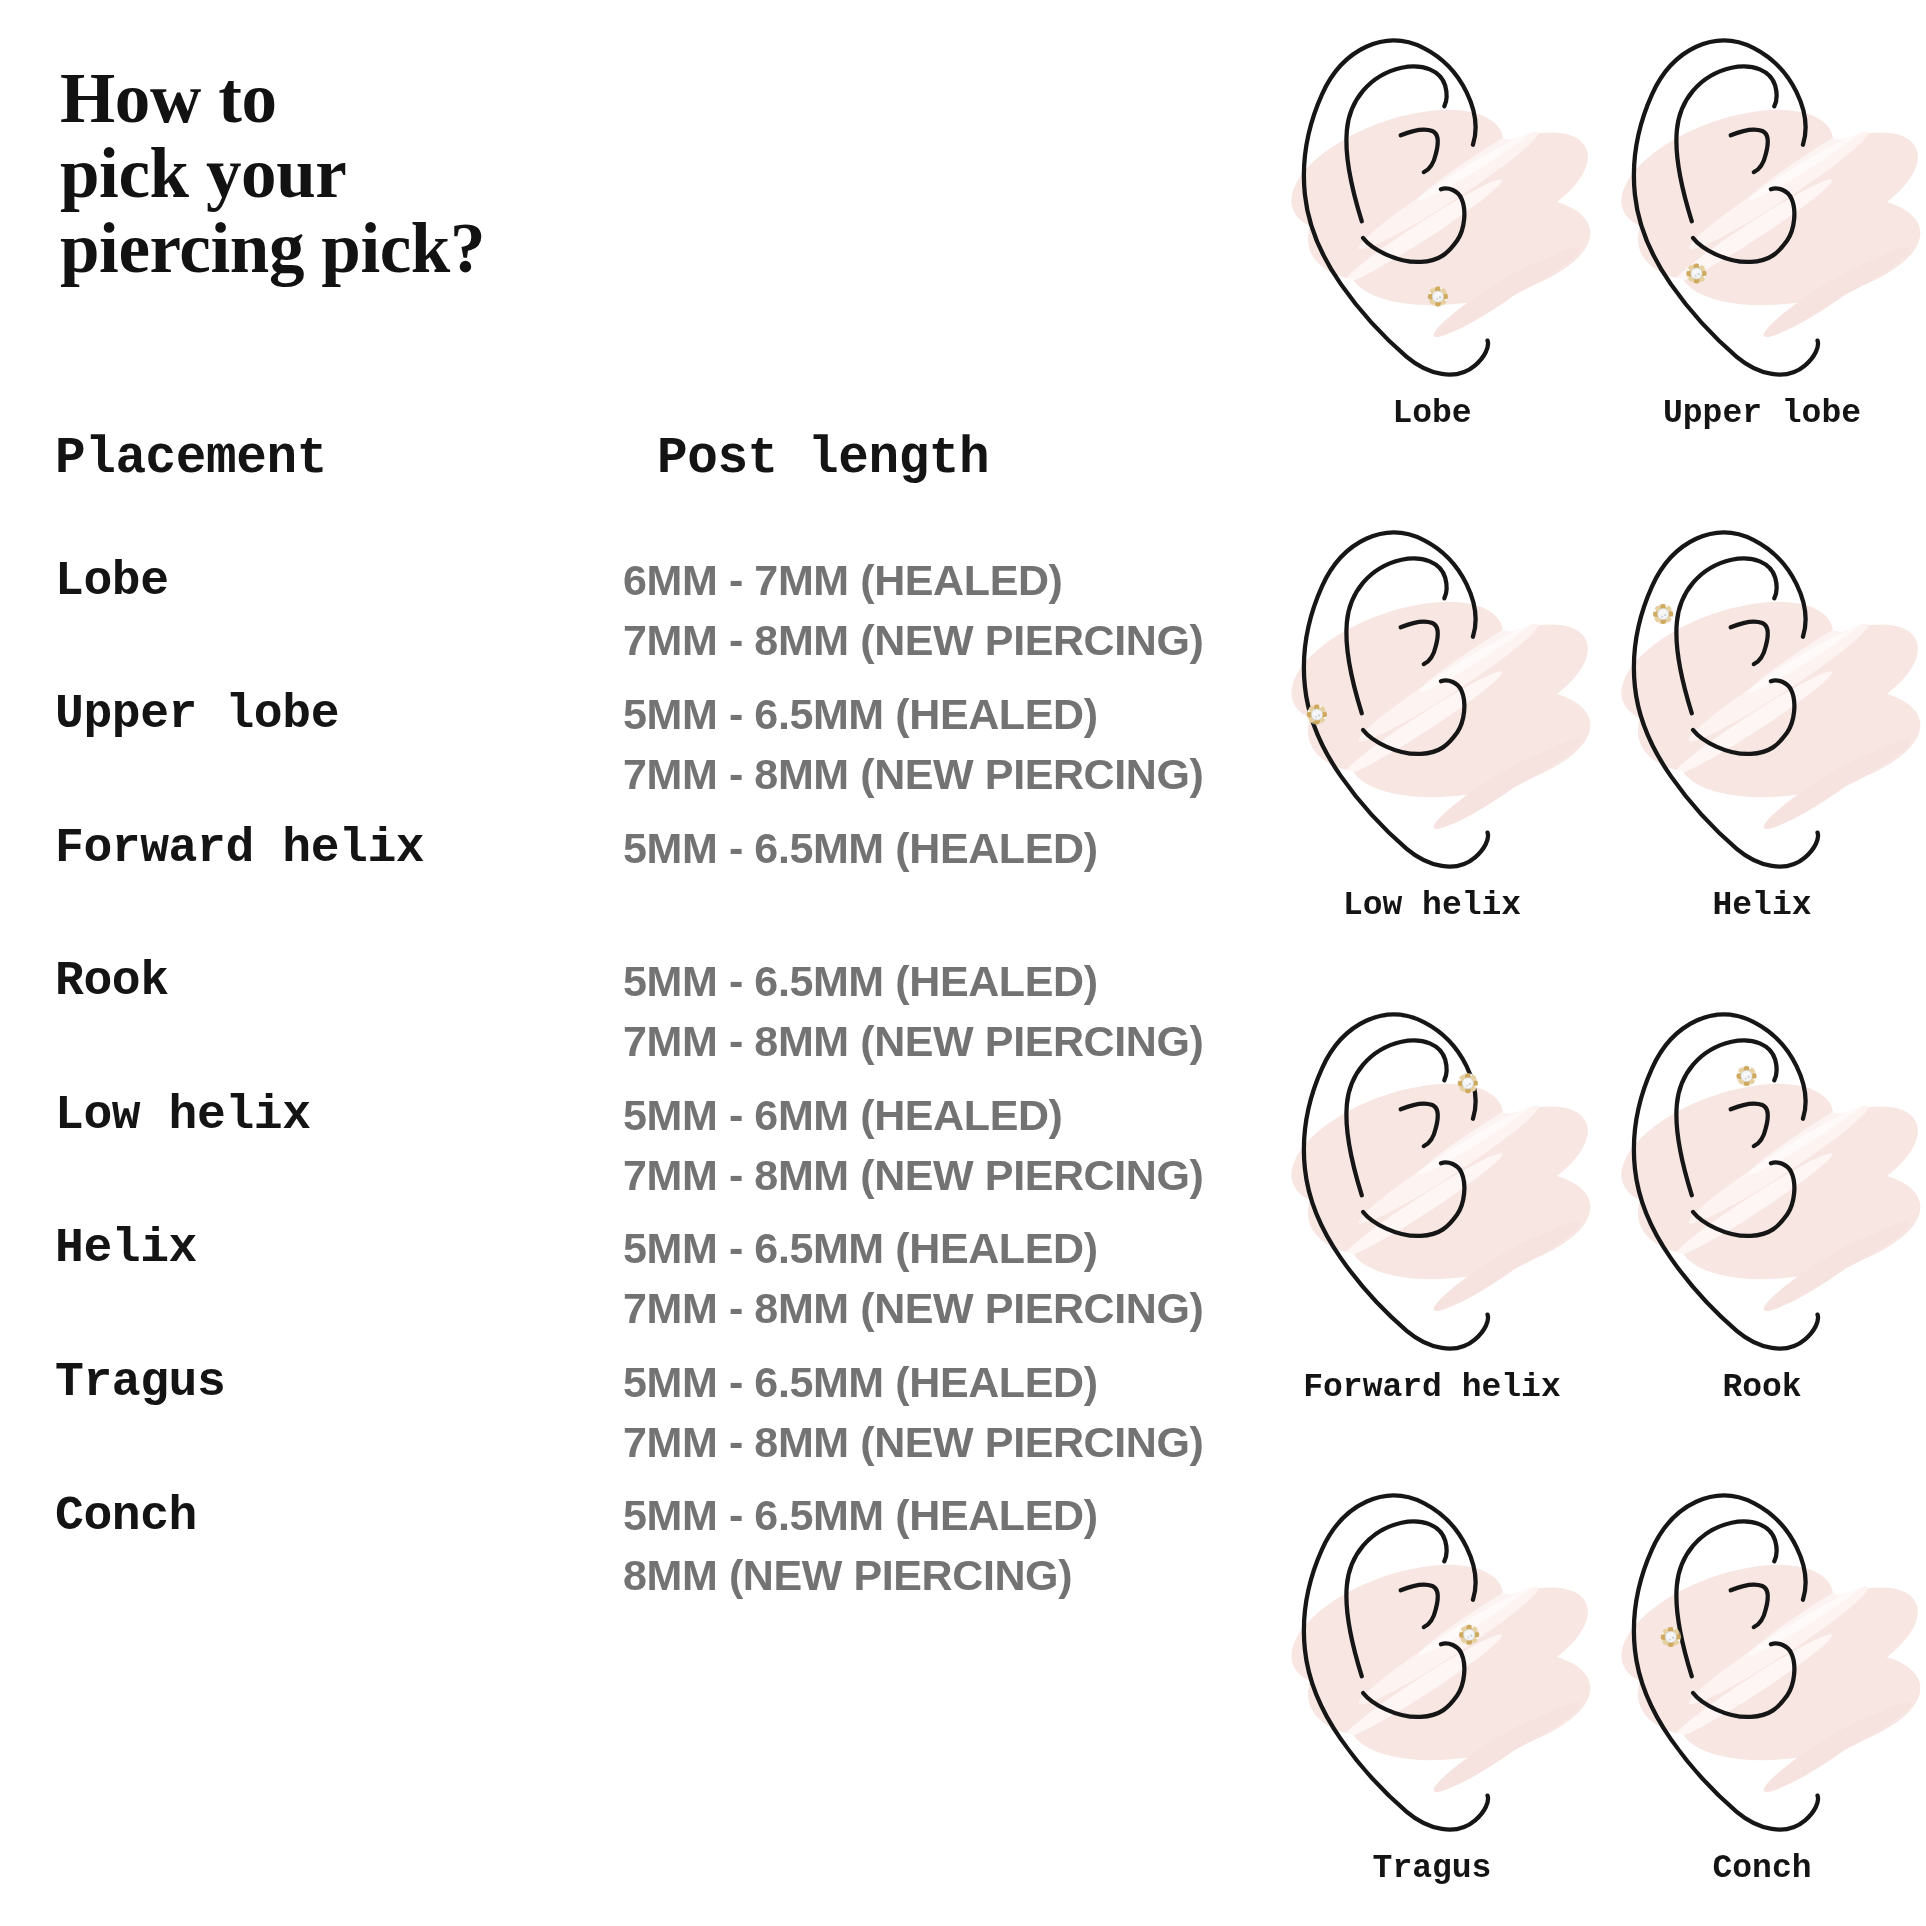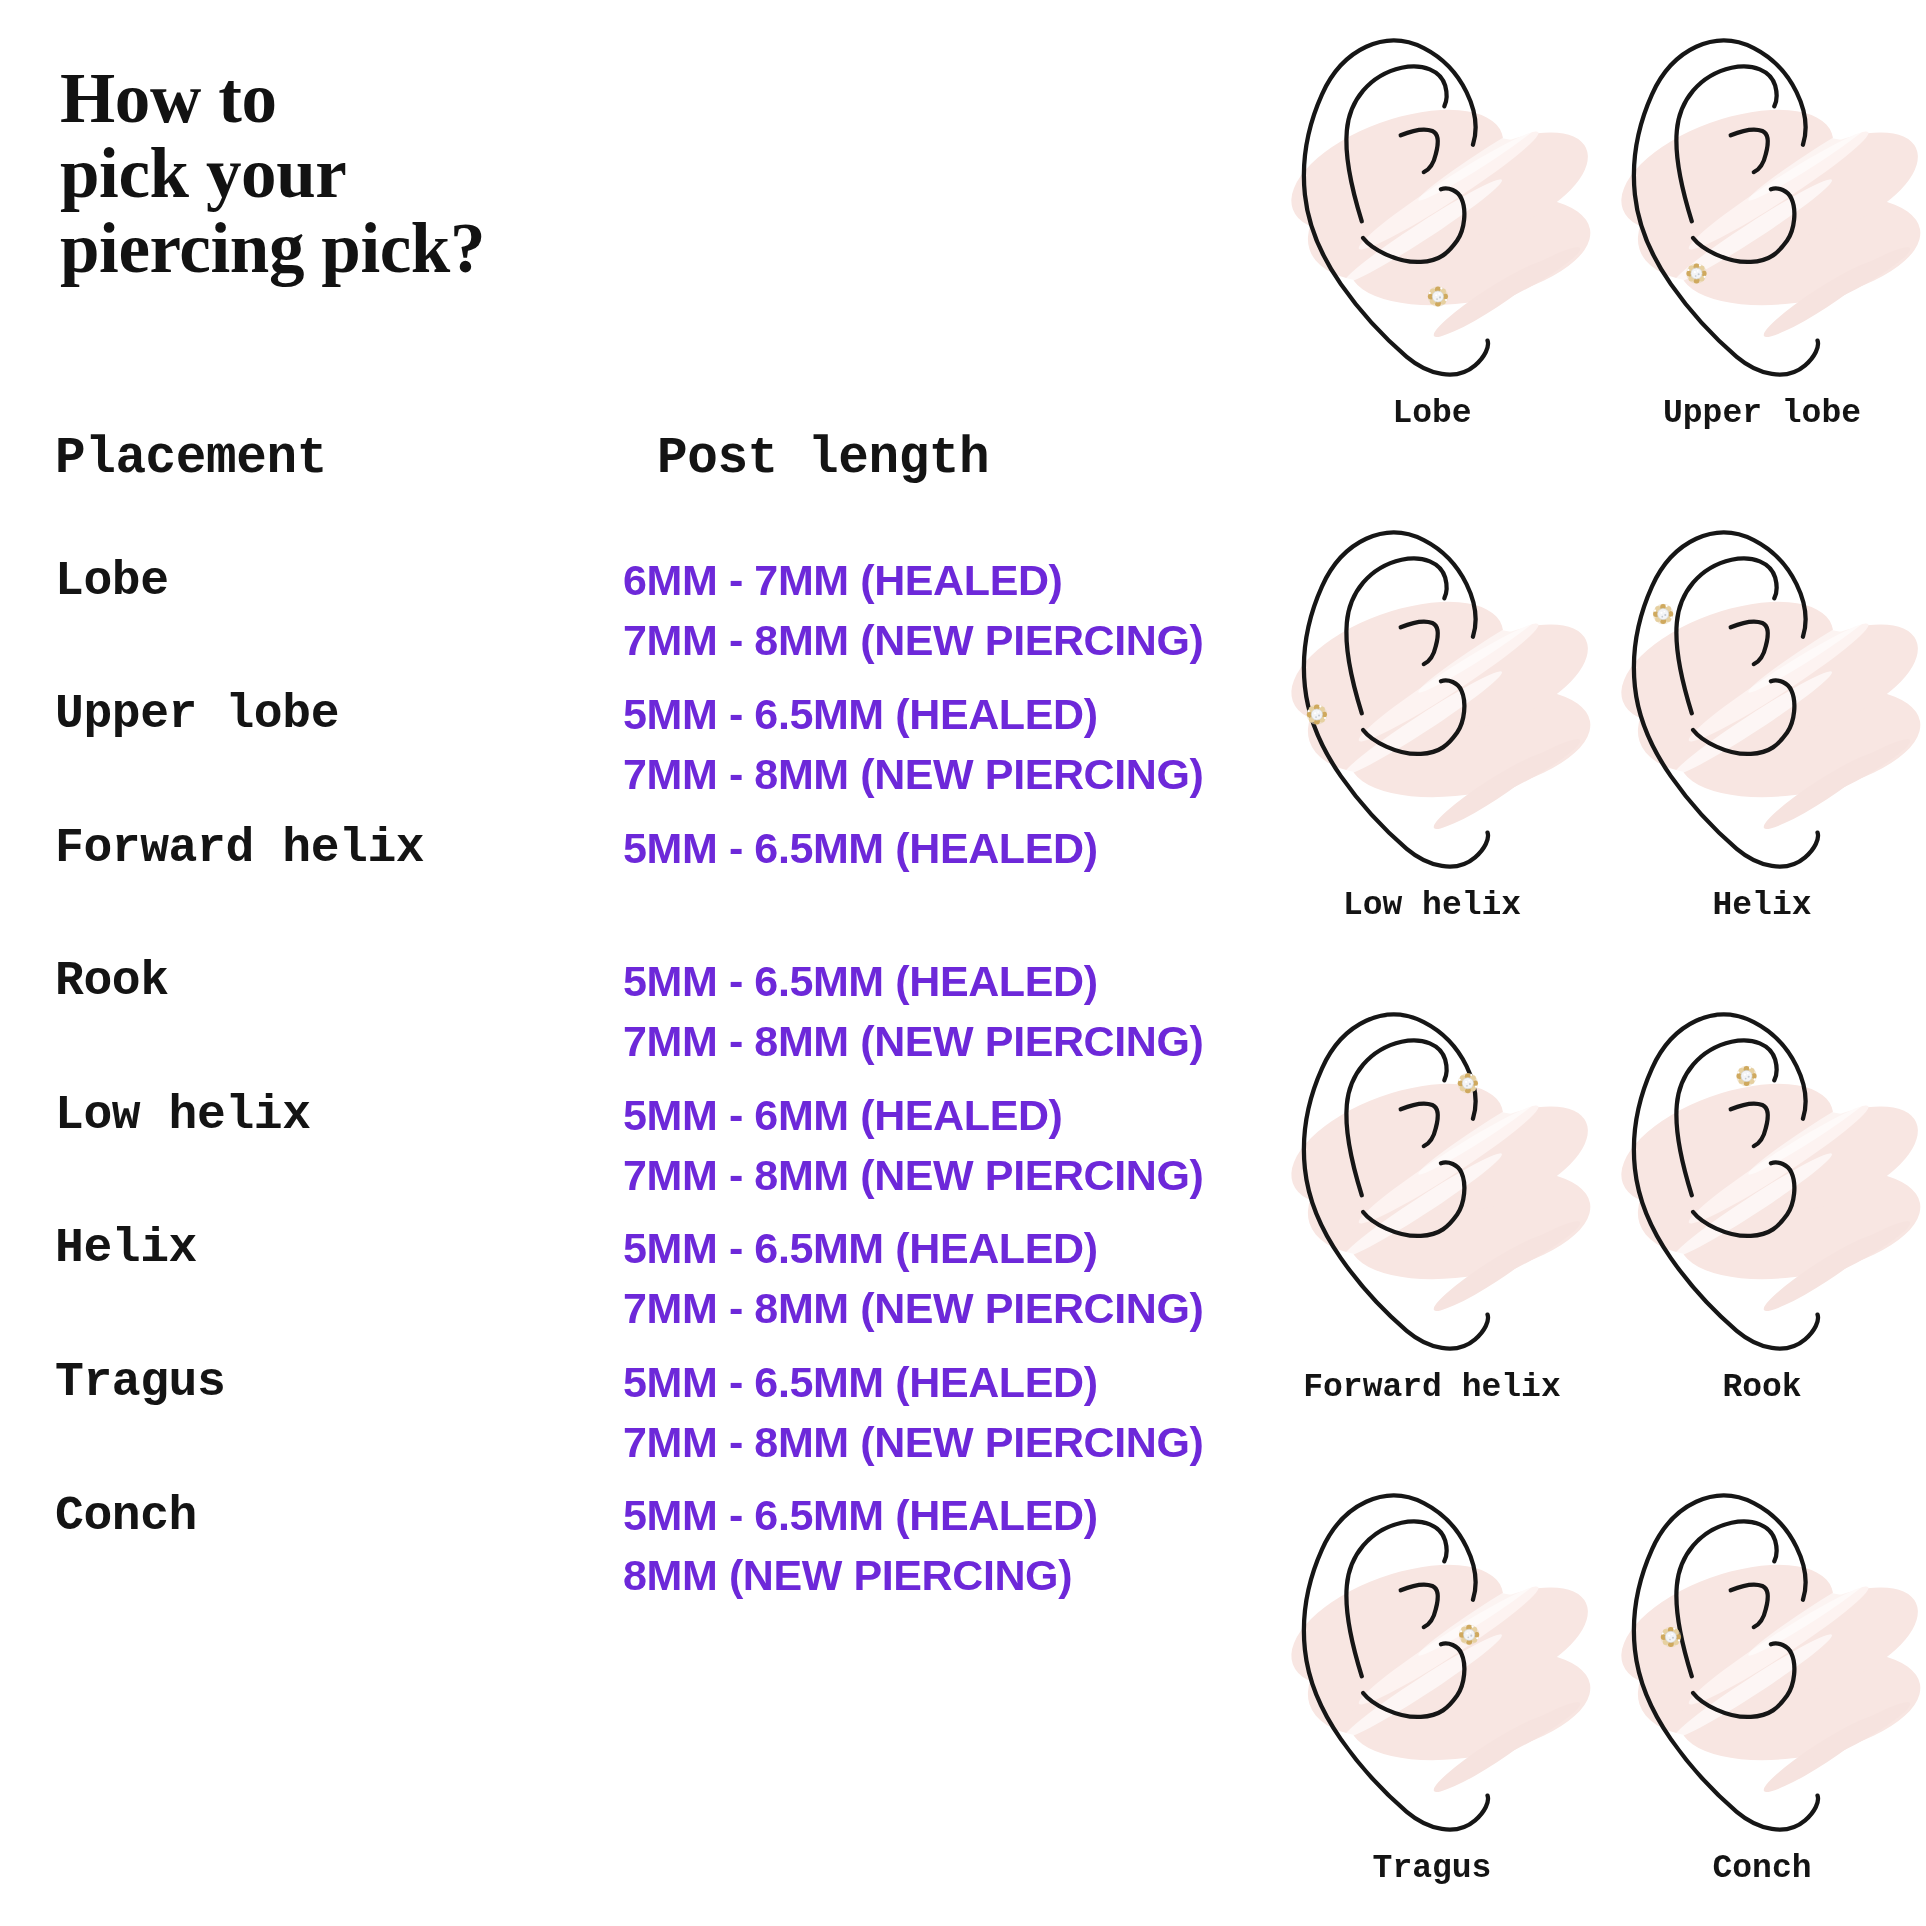--- a/index.html
+++ b/index.html
@@ -8,21 +8,21 @@
   .serif{font-family:Liberation Mono, monospace;}
   .sans{font-family:"Liberation Sans","DejaVu Sans",sans-serif;}
   #title{position:absolute;left:54px;top:61px;font-size:71px;line-height:75px;
          font-weight:600;letter-spacing:-0.4px;color:#121212;margin-left:6px;}
   .col-header{position:absolute;top:430px;font-size:51px;font-weight:600;color:#141414;letter-spacing:-0.4px;text-align:right;}
   #header-placement{left:55px;}
   #header-postlength{left:625px;margin-left:32px;}
   .row-label{position:absolute;left:55px;font-size:48px;line-height:1.1;
              font-weight:600;letter-spacing:-0.4px;color:#141414;white-space:nowrap;}
   .row-values{position:absolute;left:623px;font-size:43px;line-height:60px;
-              font-weight:bold;color:#6d28d9;white-space:nowrap;letter-spacing:-0.4px;}
+              font-weight:bold;color:#737373;white-space:nowrap;letter-spacing:-0.4px;}
   .ear-cell{position:absolute;width:330px;height:441px;}
   .ear-cell svg{position:absolute;left:2.1px;top:0;display:block;}
   .ear-label{position:absolute;left:0;top:365px;width:330px;text-align:center;
              font-size:33px;font-weight:600;color:#141414;letter-spacing:0px;}
   .ink{fill:none;stroke:#161616;stroke-width:10;stroke-linecap:round;}
 </style>
 </head>
 <body>
 
 <div id="canvas">

